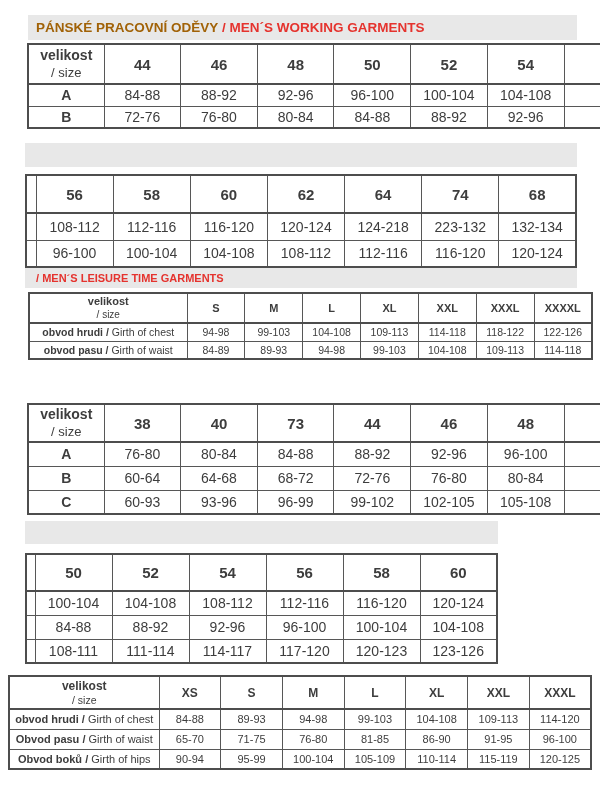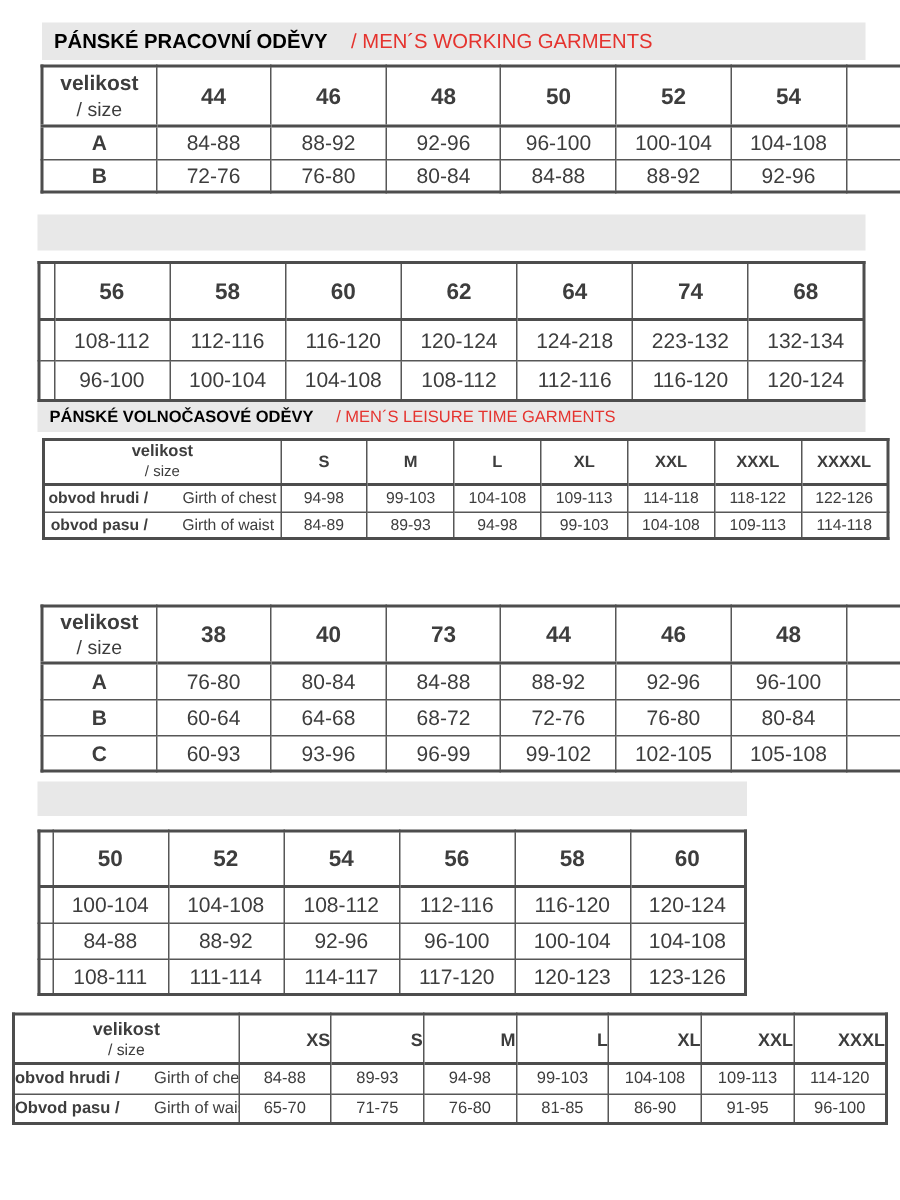--- a/index.html
+++ b/index.html
@@ -3,41 +3,41 @@
 <meta charset="utf-8">
 <style>
   html, body { margin:0; padding:0; background:#ffffff; }
   body { width:600px; height:800px; overflow:hidden;
          font-family:"Liberation Sans", sans-serif; color:#3d3d3d; }
   .page { position:relative; width:600px; height:800px; overflow:hidden; background:#fff; }
 
   
   .title-bar { position:absolute; background:#e8e8e8; display:flex; align-items:center;
                box-sizing:border-box; padding-left:8px; white-space:pre; }
-  .title-bar .tb { font-weight:700; color:#000000; }
-  .title-bar .tr { font-weight:400; color:#e5332e;margin-left:12px; }
+  .title-bar .tb { font-weight:700; color:#a16207; }
+  .title-bar .tr { font-weight:700; color:#e5332e; }
   .bar-mens    { top:15px;  left:28px; width:549px; height:25px; font-size:13.5px; }
   .bar-leisure { top:268px; left:25px; width:552px; height:20px; font-size:11px; }
   .bar-ladies  { top:376px; left:28px; width:549px; height:25px; font-size:13.5px; }
 
   
   .graybar { position:absolute; background:#e8e8e8; }
   .sep1 { top:143px; left:25px; width:552px; height:24px; }
   .sep2 { top:521px; left:25px; width:473px; height:23px; }
 
   
   table.szt { position:absolute; border-collapse:collapse; table-layout:fixed;
               background:#fff; border:2px solid #4d4d4d; }
   .szt th, .szt td { border:1px solid #575757; text-align:center; vertical-align:middle;
                      padding:0; overflow:hidden; white-space:nowrap; color:#3d3d3d; }
   .szt thead th { border-bottom:2px solid #4d4d4d; }
   .szt .corner .cb { display:block; font-weight:700; line-height:1.25; }
   .szt .corner .cs { display:block; font-weight:400; line-height:1.2; }
   .szt th.rowlabel .lb { font-weight:700; }
-  .szt th.rowlabel .ls { font-weight:400;padding-left:20px; }
+  .szt th.rowlabel .ls { font-weight:400; }
   .szt td.val { font-weight:400; }
 
   
   .t1, .t2, .t4, .t5 { font-size:14px; }
   .t1 thead th.size, .t2 thead th.size, .t4 thead th.size, .t5 thead th.size { font-size:15px; font-weight:700; }
   .t1 .corner .cb, .t4 .corner .cb { font-size:14px; }
   .t1 .corner .cs, .t4 .corner .cs { font-size:13px; }
   .t1 th.rowlabel, .t4 th.rowlabel { font-size:14px; }
   .t1 td.val, .t2 td.val, .t4 td.val, .t5 td.val { font-size:14px; }
 
@@ -54,21 +54,21 @@
   .t3 th.rowlabel { font-size:10.5px; }
 
   .t4 { top:403px; left:27px; width:618px; }
   .t4 thead tr { height:38px; } .t4 tbody tr { height:24px; }
 
   .t5 { top:553px; left:25px; width:473px; }
   .t5 thead tr { height:37px; } .t5 tbody tr { height:24px; }
 
   .t6 { top:675px; left:8px; width:584px; font-size:11px; }
   .t6 thead tr { height:33px; } .t6 tbody tr { height:20px; }
-  .t6 thead th.size { font-size:12px; font-weight:700;text-align:right; }
+  .t6 thead th.size { font-size:12px; font-weight:700; }
   .t6 .corner .cb { font-size:12px; } .t6 .corner .cs { font-size:10.5px; }
   .t6 th.rowlabel { font-size:11px; }
 </style>
 </head>
 <body>
 
 <div class="page">
 
   <div class="title-bar bar-mens">
     <span class="tb">PÁNSKÉ PRACOVNÍ ODĚVY</span><span class="tr"> / MEN´S WORKING GARMENTS</span>
@@ -167,21 +167,21 @@
           <td class="val">104-108</td>
           <td class="val">108-112</td>
           <td class="val">112-116</td>
           <td class="val">116-120</td>
           <td class="val">120-124</td>
         </tr>
       </tbody>
   </table>
 
   <div class="title-bar bar-leisure">
-    <span class="tb">PÁNSKÉ VOLNOČASOVÉ ODĚVY</span><span class="tr"> / MEN´S LEISURE TIME GARMENTS</span>
+    <span class="tr"> / MEN´S LEISURE TIME GARMENTS</span>
   </div>
 
   <table class="szt t3">
     <colgroup>
         <col style="width:158px">
         <col>
         <col>
         <col>
         <col>
         <col>
@@ -382,16 +382,26 @@
         <tr>
           <th class="rowlabel"><span class="lb">Obvod pasu /</span><span class="ls"> Girth of waist</span></th>
           <td class="val">65-70</td>
           <td class="val">71-75</td>
           <td class="val">76-80</td>
           <td class="val">81-85</td>
           <td class="val">86-90</td>
           <td class="val">91-95</td>
           <td class="val">96-100</td>
         </tr>
+        <tr>
+          <th class="rowlabel"><span class="lb">Obvod boků /</span><span class="ls"> Girth of hips</span></th>
+          <td class="val">90-94</td>
+          <td class="val">95-99</td>
+          <td class="val">100-104</td>
+          <td class="val">105-109</td>
+          <td class="val">110-114</td>
+          <td class="val">115-119</td>
+          <td class="val">120-125</td>
+        </tr>
       </tbody>
   </table>
 
 </div>
 
 </body></html>

